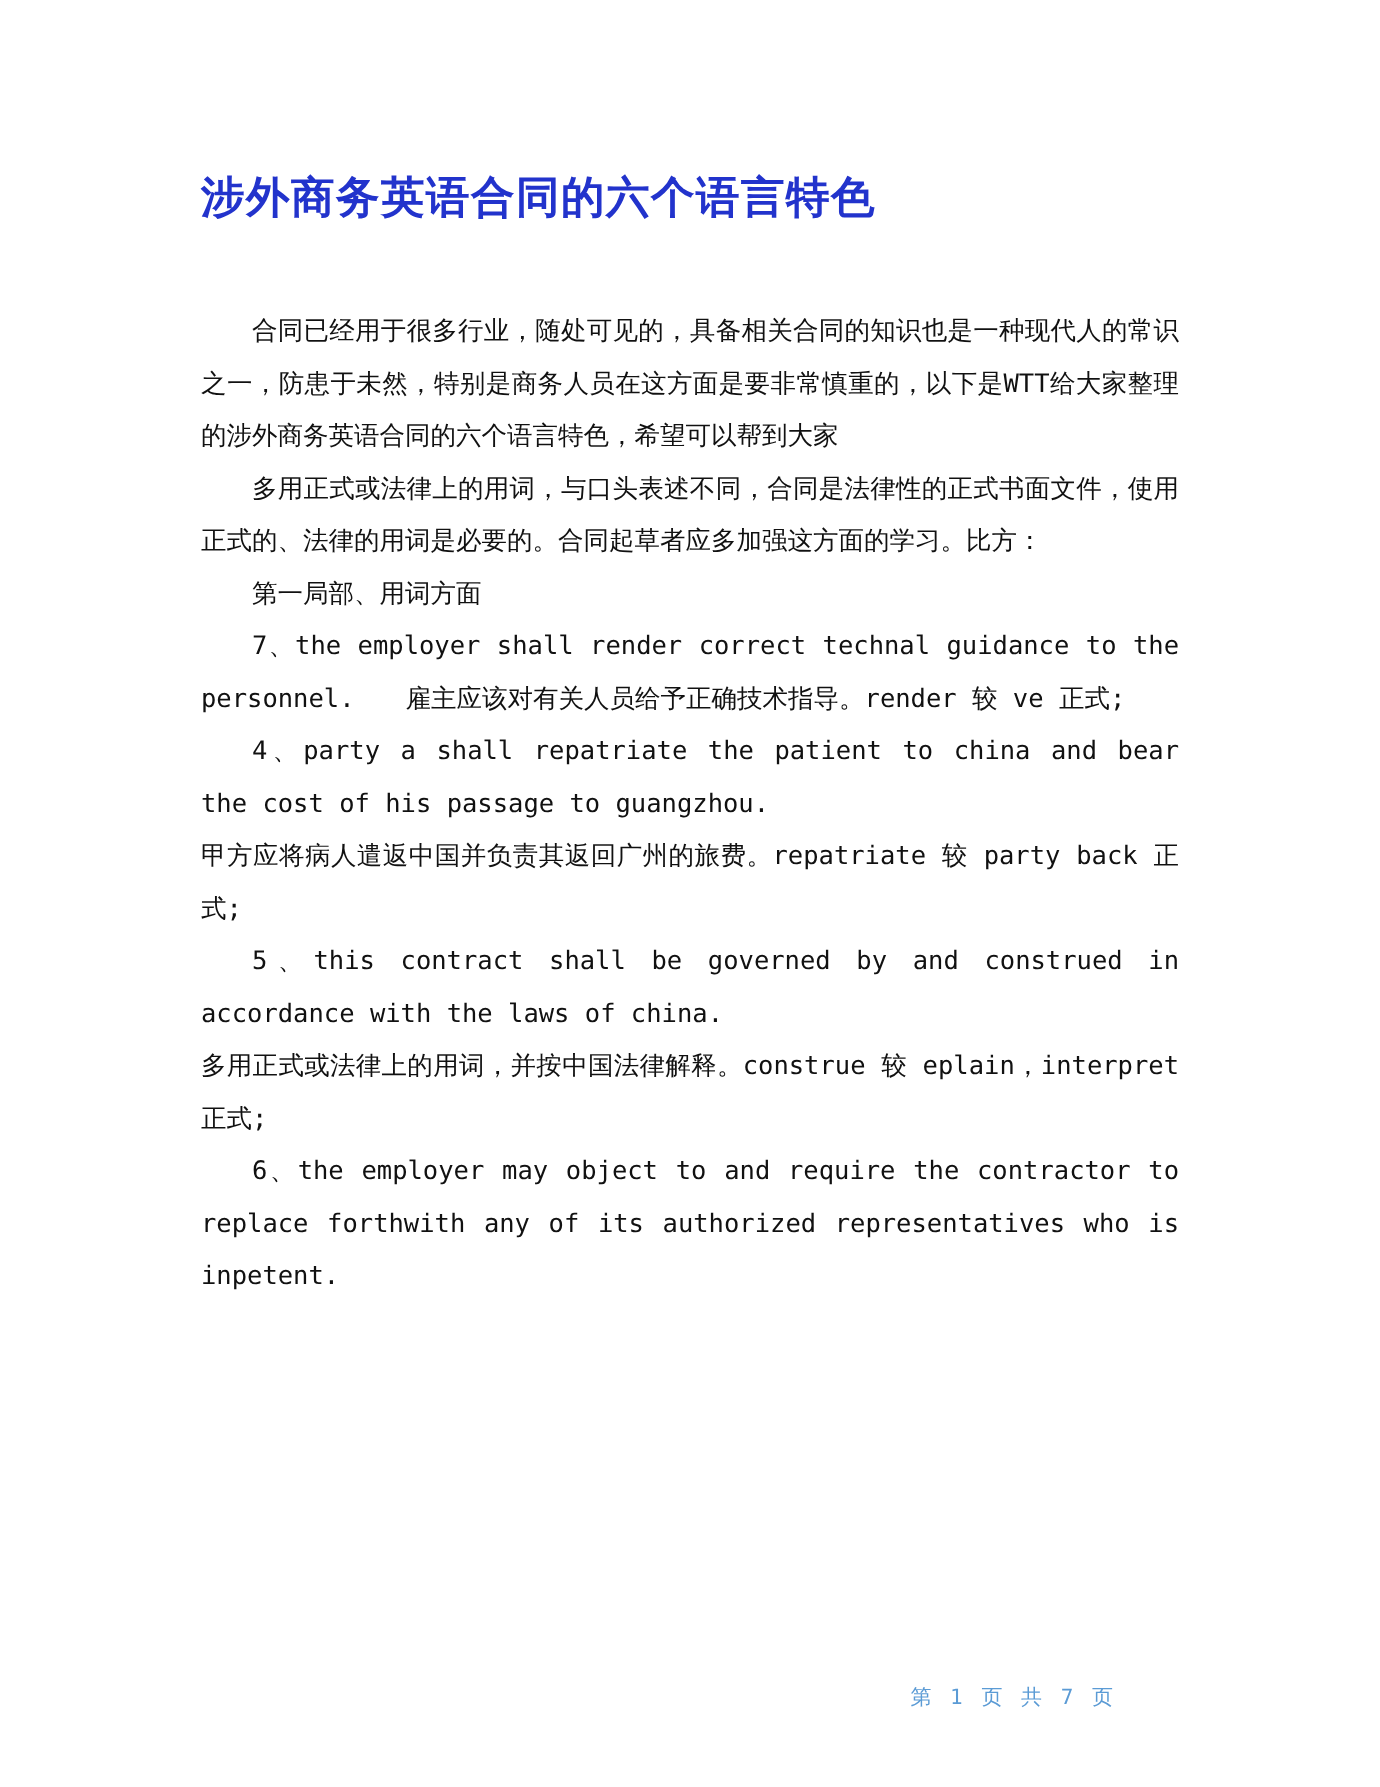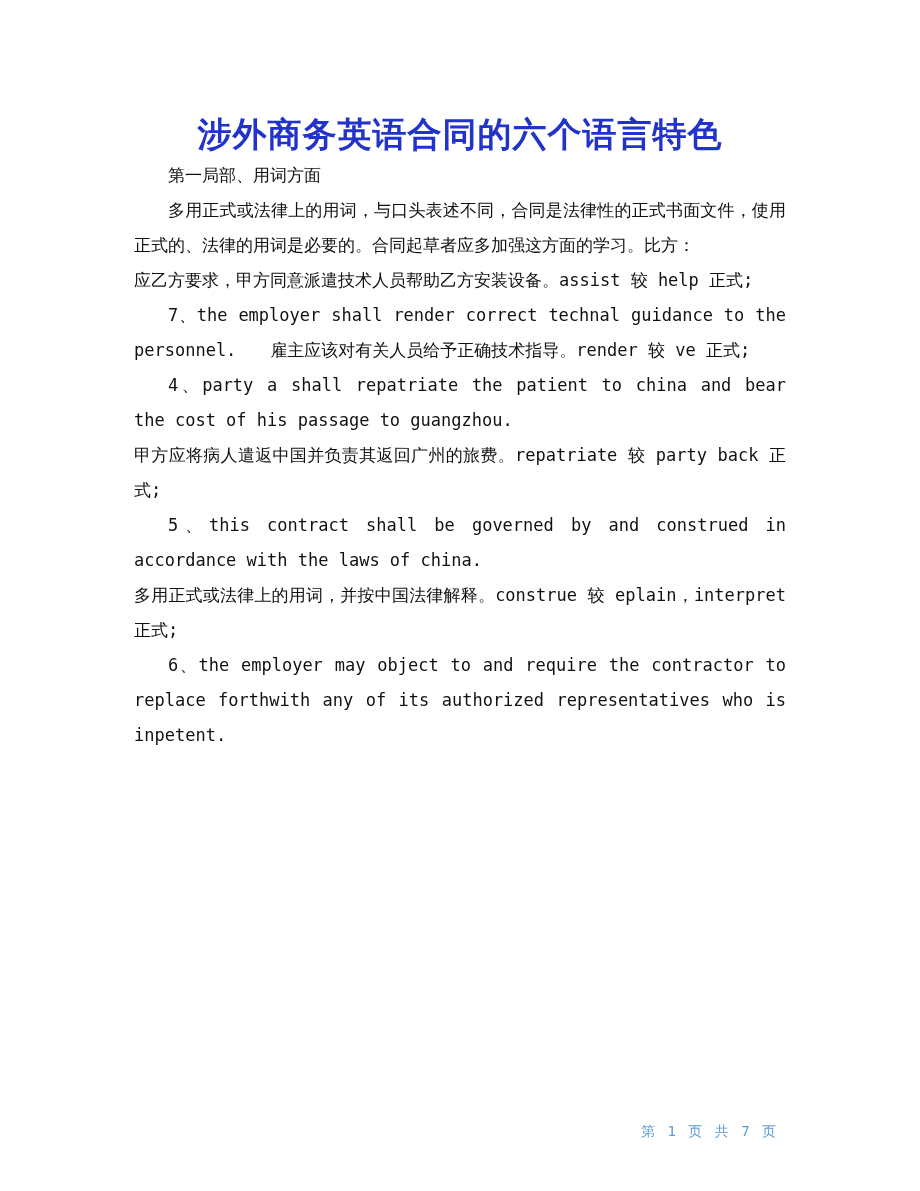--- a/index.html
+++ b/index.html
@@ -19,59 +19,60 @@
     overflow:hidden;
   }
   .page{
     width:920px;
     height:1191px;
     padding:112px 134px 0 134px;
     position:relative;
   }
   .doc-title{
     font-family:"Liberation Sans","DejaVu Sans",sans-serif;
-    font-size:34px;
+    font-size:29px;
     font-weight:bold;
     color:var(--title-color);
-    text-align:center;
+    text-align:left;
     letter-spacing:1px;
+    margin-bottom:52px;
   }
   .doc-body{
     font-size:17px;
     line-height:35px;
     text-align:justify;
   }
   .para{
     margin:0;
     word-break:break-word;
   }
   .para.indent{
     text-indent:2em;
   }
   .footer{
     position:absolute;
     left:134px;
-    right:142px;
+    right:176px;
     bottom:50px;
     text-align:right;
     font-size:14px;
     letter-spacing:2px;
     color:var(--footer-color);
   }
 </style>
 </head>
 <body>
 
 <div class="page">
   <h1 class="doc-title">涉外商务英语合同的六个语言特色</h1>
 
   <div class="doc-body">
+      <p class="para indent">合同已经用于很多行业，随处可见的，具备相关合同的知识也是一种现代人的常识之一，防患于未然，特别是商务人员在这方面是要非常慎重的，以下是WTT给大家整理的涉外商务英语合同的六个语言特色，希望可以帮到大家</p>
+      <p class="para indent">多用正式或法律上的用词，与口头表述不同，合同是法律性的正式书面文件，使用正式的、法律的用词是必要的。合同起草者应多加强这方面的学习。比方：</p>
       <p class="para indent">第一局部、用词方面</p>
-      <p class="para indent">多用正式或法律上的用词，与口头表述不同，合同是法律性的正式书面文件，使用正式的、法律的用词是必要的。合同起草者应多加强这方面的学习。比方：</p>
-      <p class="para">应乙方要求，甲方同意派遣技术人员帮助乙方安装设备。assist 较 help 正式;</p>
       <p class="para indent">7、the employer shall render correct technal guidance to the personnel.　　雇主应该对有关人员给予正确技术指导。render 较 ve 正式;</p>
       <p class="para indent">4、party a shall repatriate the patient to china and bear the cost of his passage to guangzhou.</p>
       <p class="para">甲方应将病人遣返中国并负责其返回广州的旅费。repatriate 较 party back 正式;</p>
       <p class="para indent">5、this contract shall be governed by and construed in accordance with the laws of china.</p>
       <p class="para">多用正式或法律上的用词，并按中国法律解释。construe 较 eplain，interpret 正式;</p>
       <p class="para indent">6、the employer may object to and require the contractor to replace forthwith any of its authorized representatives who is inpetent.</p>
     </div>
 
   <div class="footer">
     <span>第 1 页 共 7 页</span>

